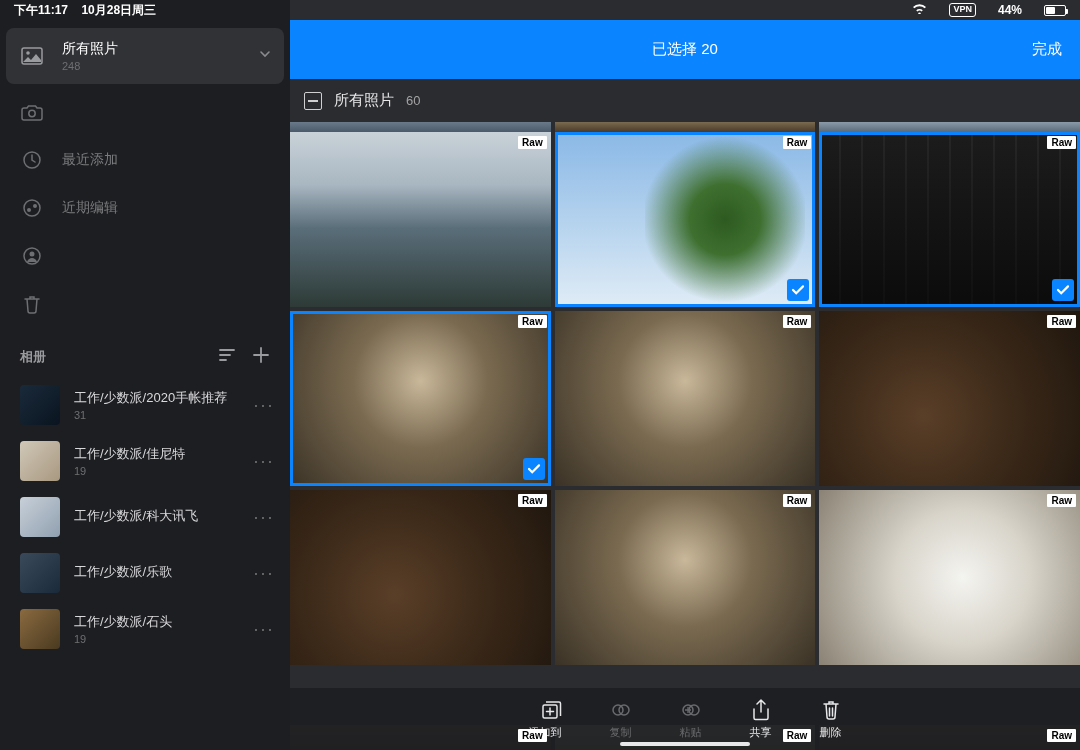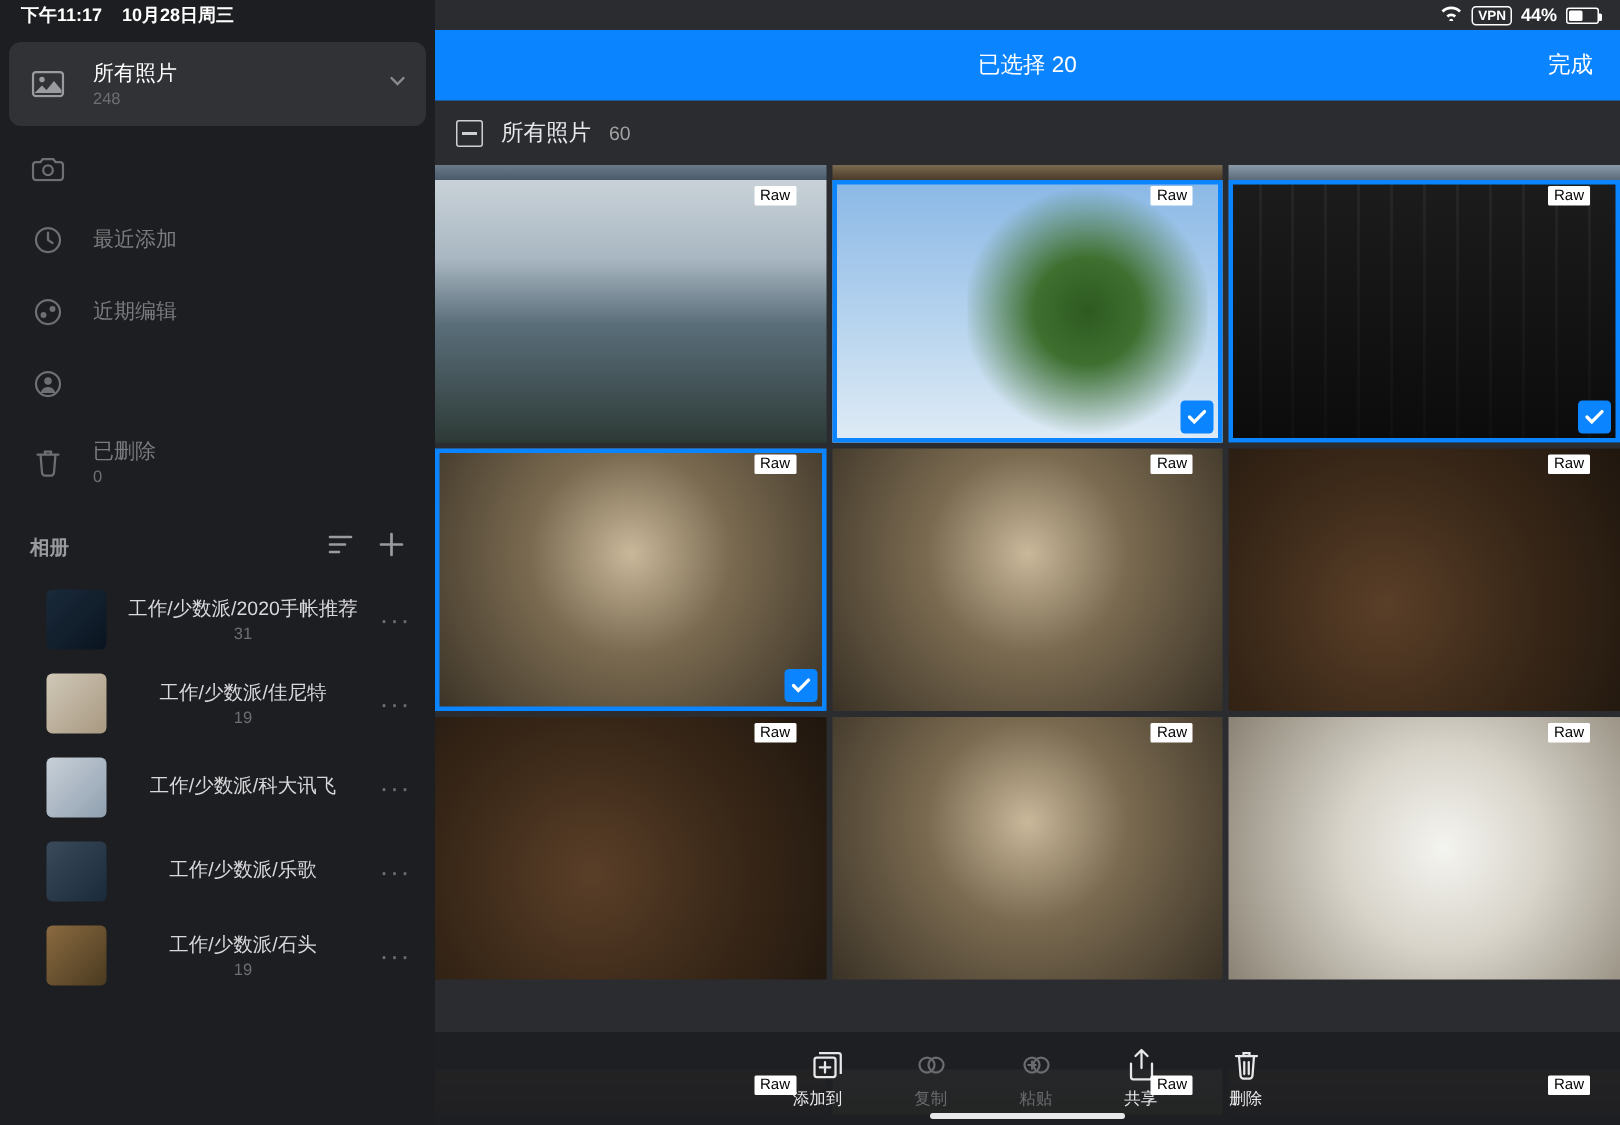--- a/index.html
+++ b/index.html
@@ -1,60 +1,60 @@
 <!DOCTYPE html>
 <html><head>
 <meta charset="utf-8">
 <style>
   * { margin:0; padding:0; box-sizing:border-box; font-family:-apple-system,"PingFang SC","Helvetica Neue",Arial,sans-serif; -webkit-user-select:none; }
   html,body{width:1080px;height:750px;overflow:hidden;background:#1d1e21;color:#ccc;}
   .app{display:flex;width:100%;height:100%;}
   
   .status-bar{position:absolute;top:0;left:0;width:100%;height:20px;display:flex;align-items:center;justify-content:space-between;padding:0 14px;font-size:12px;font-weight:600;color:#fff;z-index:50;}
   .status-left span{margin-right:10px;}
-  .status-right{display:flex;align-items:center;gap:6px;}
+  .status-right{display:flex;gap:22px;}
   .wifi-icon{display:inline-block;}
   .vpn-badge{border:1px solid #fff;border-radius:3px;font-size:9px;padding:0 3px;line-height:11px;font-weight:600;}
   .battery{display:inline-flex;align-items:center;}
   .battery-body{width:22px;height:11px;border:1px solid #fff;border-radius:2px;position:relative;display:inline-block;}
   .battery-body::after{content:"";position:absolute;right:-3px;top:3px;width:2px;height:5px;background:#fff;border-radius:0 1px 1px 0;}
   .battery-fill{position:absolute;left:1px;top:1px;bottom:1px;width:44%;background:#fff;border-radius:1px;}
   
   .sidebar{width:290px;height:100%;background:#1d1e21;padding-top:24px;display:flex;flex-direction:column;}
   .side-item{display:flex;align-items:center;padding:12px 12px 12px 20px;gap:18px;cursor:pointer;}
   .side-item.active{background:#313236;border-radius:8px;margin:4px 6px;padding:12px 12px 12px 14px;}
   .side-icon{width:24px;height:24px;display:flex;align-items:center;justify-content:center;flex-shrink:0;}
   .side-text{display:flex;flex-direction:column;gap:2px;flex:1;}
   .side-title{color:#fff;font-size:14px;}
   .side-item.dim .side-title{color:#7a7b7e;}
   .side-count{color:#6e6f72;font-size:11px;}
   .chevron{margin-left:auto;color:#6e6f72;}
   .albums-header{display:flex;align-items:center;padding:18px 20px 10px 20px;color:#9a9b9e;font-size:13px;font-weight:bold;}
   .albums-header .spacer{flex:1;}
-  .album-row{display:flex;align-items:center;padding:8px 16px 8px 31px;gap:14px;cursor:pointer;text-align:center;}
+  .album-row{display:flex;align-items:center;padding:8px 16px 8px 20px;gap:14px;cursor:pointer;}
   .album-thumb{width:40px;height:40px;border-radius:4px;flex-shrink:0;}
   .album-text{display:flex;flex-direction:column;gap:2px;flex:1;min-width:0;}
   .album-title{color:#d9d9dc;font-size:13px;white-space:nowrap;overflow:hidden;text-overflow:ellipsis;}
   .album-count{color:#6e6f72;font-size:11px;}
   .album-more{color:#6e6f72;font-size:18px;letter-spacing:1px;}
   
   .main{flex:1;display:flex;flex-direction:column;background:#2b2c30;position:relative;}
-  .selection-bar{height:47px;background:#0a84ff;display:flex;align-items:center;justify-content:center;color:#fff;font-size:15px;position:relative;margin-top:20px;}
+  .selection-bar{height:59px;background:#0a84ff;display:flex;align-items:center;justify-content:center;color:#fff;font-size:15px;position:relative;margin-top:20px;}
   .done-btn{position:absolute;right:18px;color:#fff;font-size:15px;cursor:pointer;}
   .grid-header{display:flex;align-items:center;gap:12px;padding:12px 14px;background:#2b2c30;color:#e8e8ea;font-size:15px;}
   .grid-header .count{color:#a3a3a3;font-size:13px;}
   .minus-box{width:18px;height:18px;border:1.5px solid #d0d0d3;border-radius:2px;display:flex;align-items:center;justify-content:center;}
   .minus-box::after{content:"";width:10px;height:2px;background:#d0d0d3;}
   .grid-scroll{flex:1;overflow:hidden;background:#2b2c30;}
   .photo-grid{display:grid;grid-template-columns:repeat(3,1fr);gap:4px;padding:0 0 60px 0;}
   .sliver-row{display:grid;grid-template-columns:repeat(3,1fr);gap:4px;height:10px;}
   .sliver{background:#556;}
   .photo{position:relative;height:175px;overflow:hidden;background:#222;cursor:pointer;}
   .photo.selected{outline:3px solid #0a84ff;outline-offset:-3px;}
-  .raw-badge{position:absolute;top:4px;right:20px;background:#fff;color:#000;font-size:10px;font-weight:400;padding:1px 4px;border-radius:1px;z-index:2;}
+  .raw-badge{position:absolute;top:4px;right:4px;background:#fff;color:#000;font-size:10px;font-weight:700;padding:1px 4px;border-radius:1px;z-index:2;}
   .check{position:absolute;right:6px;bottom:6px;width:22px;height:22px;background:#0a84ff;border-radius:3px;display:flex;align-items:center;justify-content:center;z-index:2;}
   .check svg{width:14px;height:14px;}
   
   .p-mountain{background:linear-gradient(to bottom,#c9d2d8 0%,#a9b7c2 30%,#5a6e7a 55%,#2d3a36 100%);}
   .p-tree{background:linear-gradient(to bottom,#8ab8e6 0%,#bcd7ef 60%,#e0ecf6 100%);}
   .p-tree::after{content:"";position:absolute;right:10px;top:0;width:160px;height:100%;background:radial-gradient(circle at 50% 50%,#2d5a20 0%,#3f7030 30%,transparent 70%);}
   .p-warehouse{background:repeating-linear-gradient(90deg,#2a2a2a 0 20px,#3a3a3a 20px 22px),linear-gradient(to bottom,#555 0%,#222 100%);background-blend-mode:overlay;}
   .p-pourover{background:radial-gradient(circle at 50% 40%,#c9b89a 0%,#7a6a50 40%,#3a3226 100%);}
   .p-beans{background:radial-gradient(circle at 40% 60%,#5a3f28 0%,#3a2818 50%,#1f160e 100%);}
   .p-kettle{background:radial-gradient(circle at 55% 50%,#f4f4f0 0%,#d8d4ca 40%,#8a8274 100%);}
@@ -163,24 +163,20 @@
           </svg>
       </span>
     </div>
 
     <div class="side-item dim">
       <span class="side-icon">
         <svg width="18" height="20" viewBox="0 0 18 20">
             <path d="M2 5h14M7 5V3h4v2M4 5l1 12a2 2 0 002 2h4a2 2 0 002-2l1-12" fill="none" stroke="#6e6f72" stroke-width="1.5" stroke-linecap="round"></path>
           </svg>
       </span>
-      <span class="side-text">
-        <span class="side-title">已删除</span>
-        <span class="side-count">0</span>
-      </span>
     </div>
 
     <div class="albums-header">
       <span>相册</span>
       <span class="spacer"></span>
       <span style="margin-right:16px;">
         <svg width="18" height="14" viewBox="0 0 18 14">
             <path d="M2 2h14M2 7h10M2 12h6" stroke="#9a9b9e" stroke-width="1.8" stroke-linecap="round"></path>
           </svg>
       </span>

